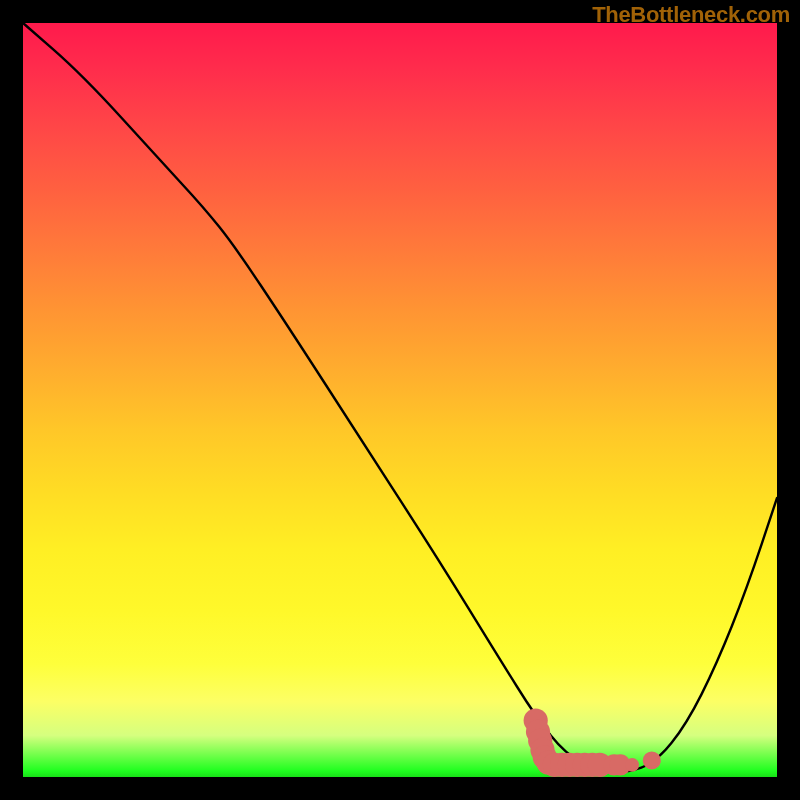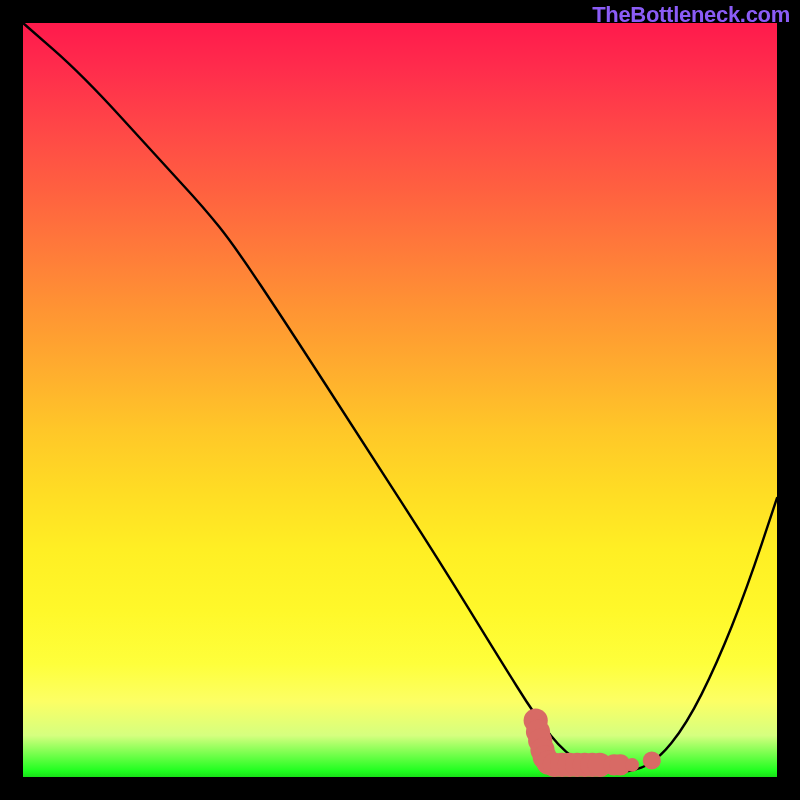--- a/index.html
+++ b/index.html
@@ -35,21 +35,21 @@
       #18e018 100%
     );
   }
   .watermark {
     position: absolute;
     top: 2px;
     right: 10px;
     font-family: Arial, Helvetica, sans-serif;
     font-size: 22px;
     font-weight: bold;
-    color: #8b5cf6;
+    color: #a16207;
     letter-spacing: -0.3px;
   }
   svg.plot {
     position: absolute;
     left: 0;
     top: 0;
     width: 754px;
     height: 754px;
     overflow: visible;
   }

